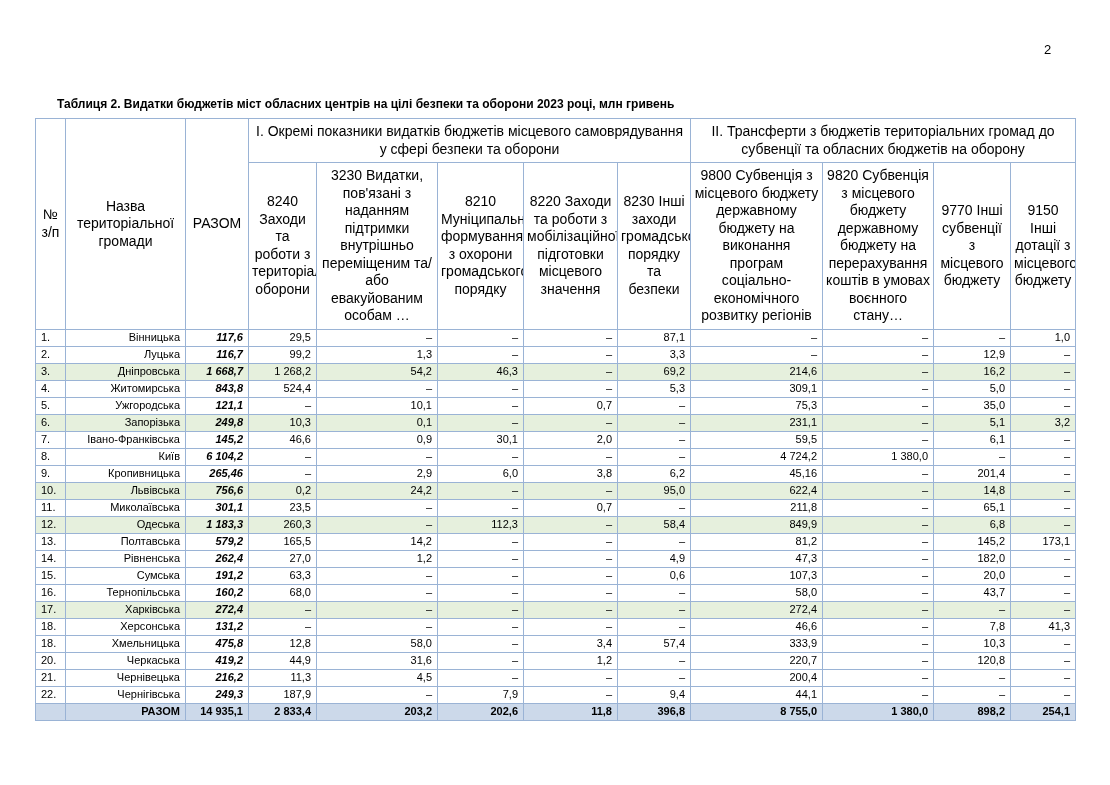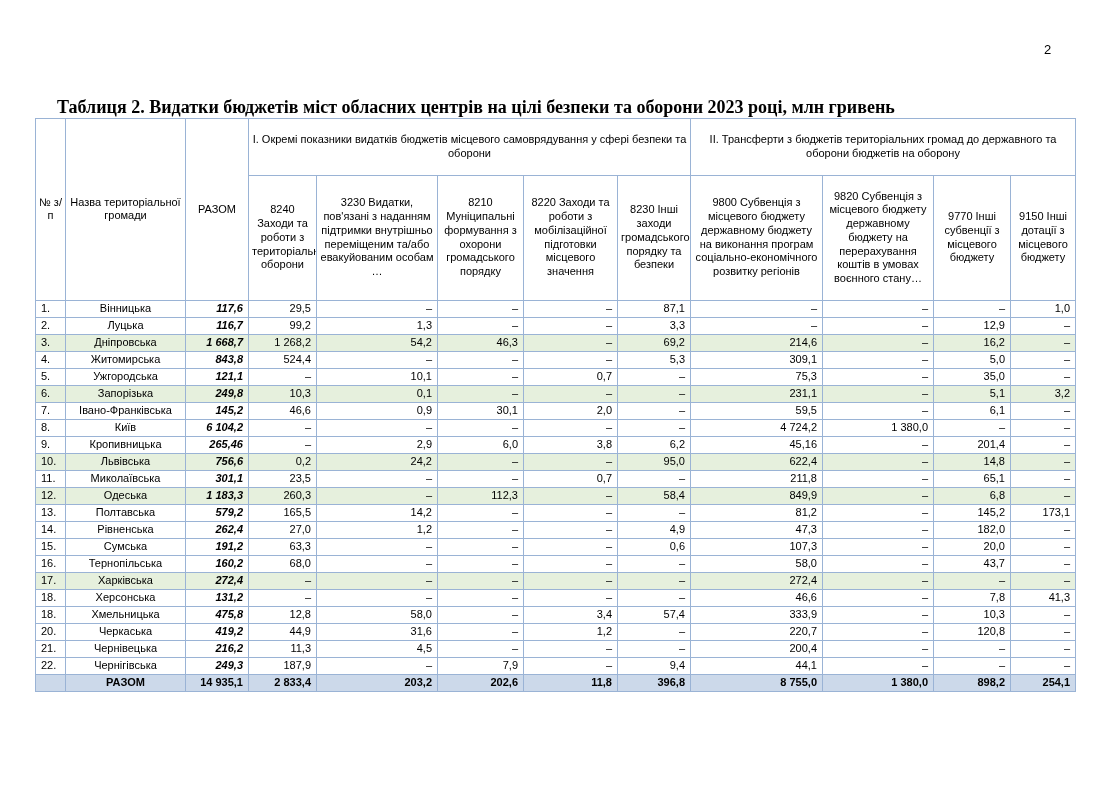--- a/index.html
+++ b/index.html
@@ -1,30 +1,30 @@
 <!DOCTYPE html>
 <html style="--border: #9ab3d5; --headbg: #dce6f1; --greenbg: #e6f0dd; --totalbg: #ccd9ea;"><head>
 <meta charset="utf-8">
 <style>
   html,body{margin:0;padding:0;background:#fff;}
   #page{position:relative;width:1110px;height:785px;background:#fff;
         font-family:"Liberation Sans", sans-serif;color:#000;overflow:hidden;}
   #page-number{position:absolute;top:42px;left:1044px;font-size:13px;}
-  #doc-title{position:absolute;top:97px;left:57px;font-size:18px;font-weight:bold;white-space:nowrap;font-family:Liberation Serif, serif;}
+  #doc-title{position:absolute;top:97px;left:57px;font-size:12px;font-weight:bold;white-space:nowrap;}
   #budget-table{position:absolute;top:118px;left:35px;border-collapse:collapse;table-layout:fixed;
                 width:1040px;font-size:11px;}
   #budget-table th,#budget-table td{border:1px solid var(--border,#9ab3d5);overflow:hidden;}
-  #budget-table th{font-weight:normal;text-align:center;vertical-align:middle;padding:14px 3px;
-                   font-size:11px;line-height:1.25;background:#fff;}
+  #budget-table th{font-weight:normal;text-align:center;vertical-align:middle;padding:4px 3px;
+                   font-size:14px;line-height:1.25;background:#fff;}
   th.section-header{font-weight:bold;font-size:11px;padding:2px 6px;}
   th.sub-header{background:var(--headbg,#dce6f1);}
   th.total-col-header{font-weight:bold;font-size:11px;}
   #budget-table td{height:16px;padding:0 5px;line-height:15px;white-space:nowrap;}
   td.num-cell{text-align:left;padding-left:7px;}
-  td.name-cell{text-align:center;}
+  td.name-cell{text-align:right;}
   td.val-cell{text-align:right;}
   td.total-val{font-weight:bold;font-style:italic;}
   tr.row-green td{background:var(--greenbg,#e6f0dd);}
   tr.total-row td{background:var(--totalbg,#ccd9ea);font-weight:bold;}
 </style>
 </head>
 <body>
 
 <div id="page">
   <div id="page-number">2</div>
@@ -44,21 +44,21 @@
         <col style="width:111px">
         <col style="width:77px">
         <col style="width:65px">
     </colgroup>
     <thead>
       <tr style="height:34px;">
         <th rowspan="2">№ з/п</th>
         <th rowspan="2">Назва територіальної громади</th>
         <th rowspan="2" class="total-col-header">РАЗОМ</th>
         <th colspan="5" class="section-header">І. Окремі показники видатків бюджетів місцевого самоврядування у сфері безпеки та оборони</th>
-        <th colspan="4" class="section-header">ІІ. Трансферти з бюджетів територіальних громад до державного та оборони бюджетів на оборону</th>
+        <th colspan="4" class="section-header">ІІ. Трансферти з бюджетів територіальних громад до субвенції та обласних бюджетів на оборону</th>
       </tr>
       <tr id="subhead" style="height:110px;">
           <th class="sub-header">8240 Заходи та роботи з територіальної оборони</th>
           <th class="sub-header">3230 Видатки, пов'язані з наданням підтримки внутрішньо переміщеним та/або евакуйованим особам …</th>
           <th class="sub-header">8210 Муніципальні формування з охорони громадського порядку</th>
           <th class="sub-header">8220 Заходи та роботи з мобілізаційної підготовки місцевого значення</th>
           <th class="sub-header">8230 Інші заходи громадського порядку та безпеки</th>
           <th class="sub-header">9800 Субвенція з місцевого бюджету державному бюджету на виконання програм соціально-економічного розвитку регіонів</th>
           <th class="sub-header">9820 Субвенція з місцевого бюджету державному бюджету на перерахування коштів в умовах воєнного стану…</th>
           <th class="sub-header">9770 Інші субвенції з місцевого бюджету</th>

